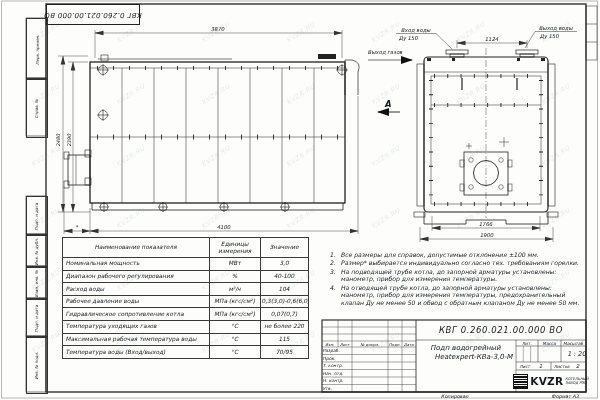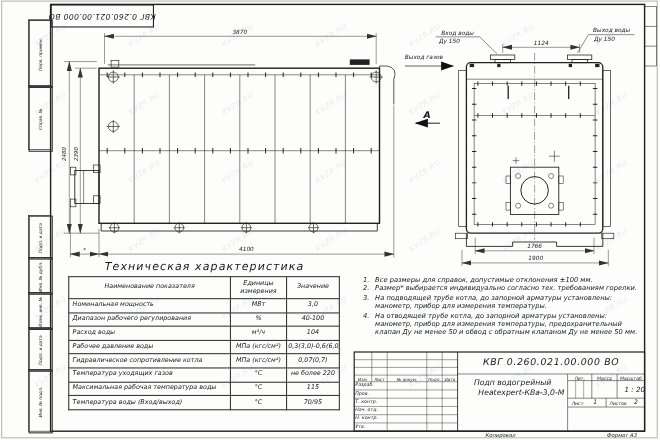--- a/index.html
+++ b/index.html
@@ -359,21 +359,20 @@
       <span>Взам. инв. №</span>
     </div>
   <div class="abs ovl mbox" style="top:298px;height:38px">
       <span>Подп. и дата</span>
     </div>
   <div class="abs ovl mbox" style="top:336px;height:56px">
       <span>Инв. № подл.</span>
     </div>
 
   <div class="abs ovl tech">
-    <div class="tech-title">Техническая характеристика</div>
     <table class="tt">
       <colgroup>
           <col style="width:147px">
           <col style="width:51px">
           <col style="width:48px">
         </colgroup>
       <thead>
         <tr>
           <th>Наименование показателя</th>
           <th>Единицы измерения</th>
@@ -459,16 +458,24 @@
   <div class="tbt ovl rlab" style="top:377px">Н. контр.</div>
   <div class="tbt ovl rlab" style="top:384.5px">Утв.</div>
   <div class="tbt ovl c h42" style="left:516px;top:340px;width:22px;height:6px">Лит.</div>
   <div class="tbt ovl c h42" style="left:538px;top:340px;width:23px;height:6px">Масса</div>
   <div class="tbt ovl c h42" style="left:561px;top:340px;width:25px;height:6px">Масштаб</div>
   <div class="tbt ovl c scale-val">1 : 20</div>
   <div class="tbt ovl c h42" style="left:516px;top:362px;width:18px;height:8px">Лист</div>
   <div class="tbt ovl c" style="left:534px;top:362px;width:14px;height:8px;font-size:5.5px">1</div>
   <div class="tbt ovl c h42" style="left:551px;top:362px;width:22px;height:8px">Листов</div>
   <div class="tbt ovl c" style="left:572px;top:362px;width:12px;height:8px;font-size:5.5px">2</div>
+  <div class="tbt ovl logo-wrap">
+    <div class="logo-sq"></div>
+    <div class="logo-txt">KVZR</div>
+    <div class="company">
+      <div>КОТЕЛЬНЫЙ</div>
+      <div>ЗАВОД РЭП</div>
+    </div>
+  </div>
   <div class="tbt ovl c footer-lab" style="left:425px;top:392px;width:60px;height:8px">Копировал</div>
   <div class="tbt ovl c footer-lab" style="left:538px;top:392px;width:55px;height:8px">Формат А3</div>
 
 </div>
 
 </body></html>

